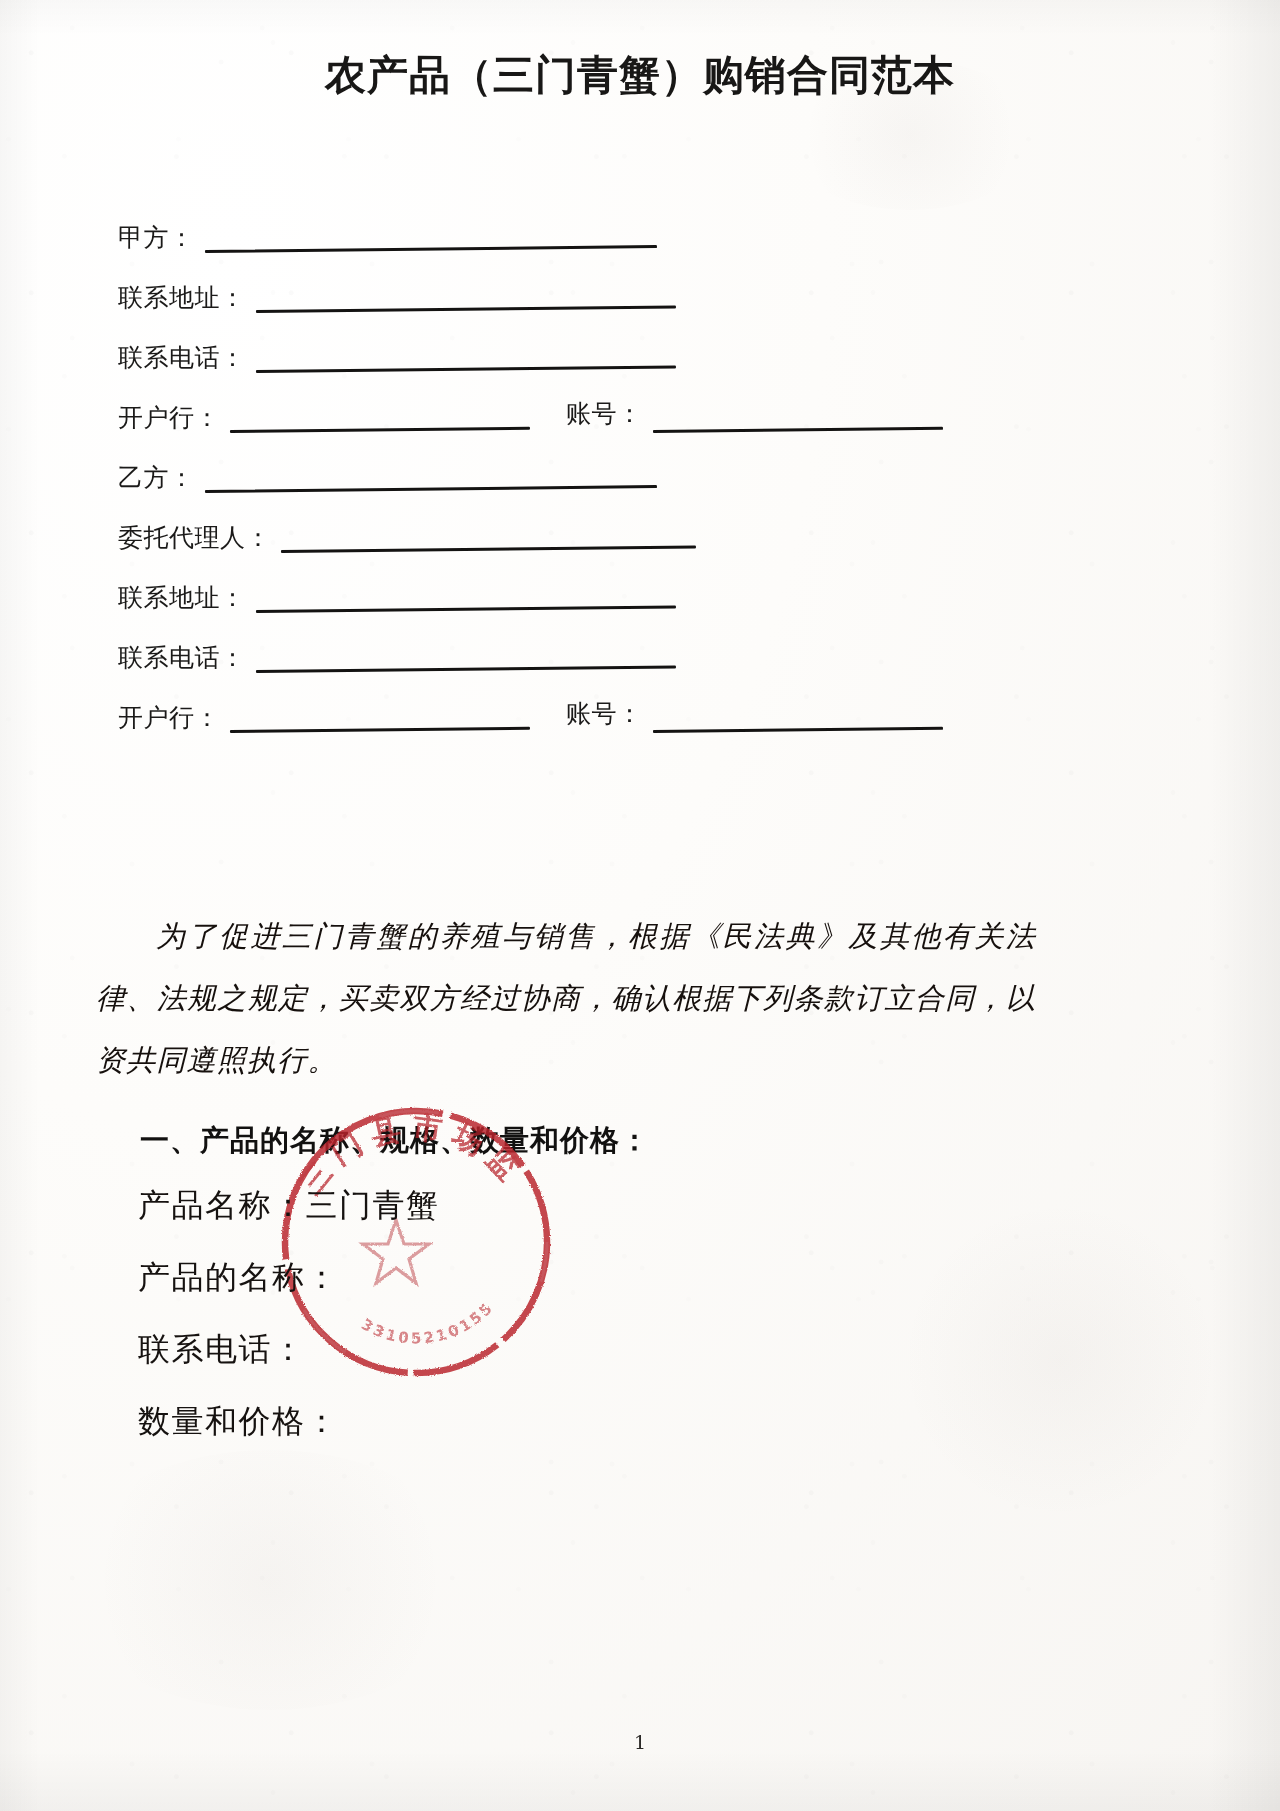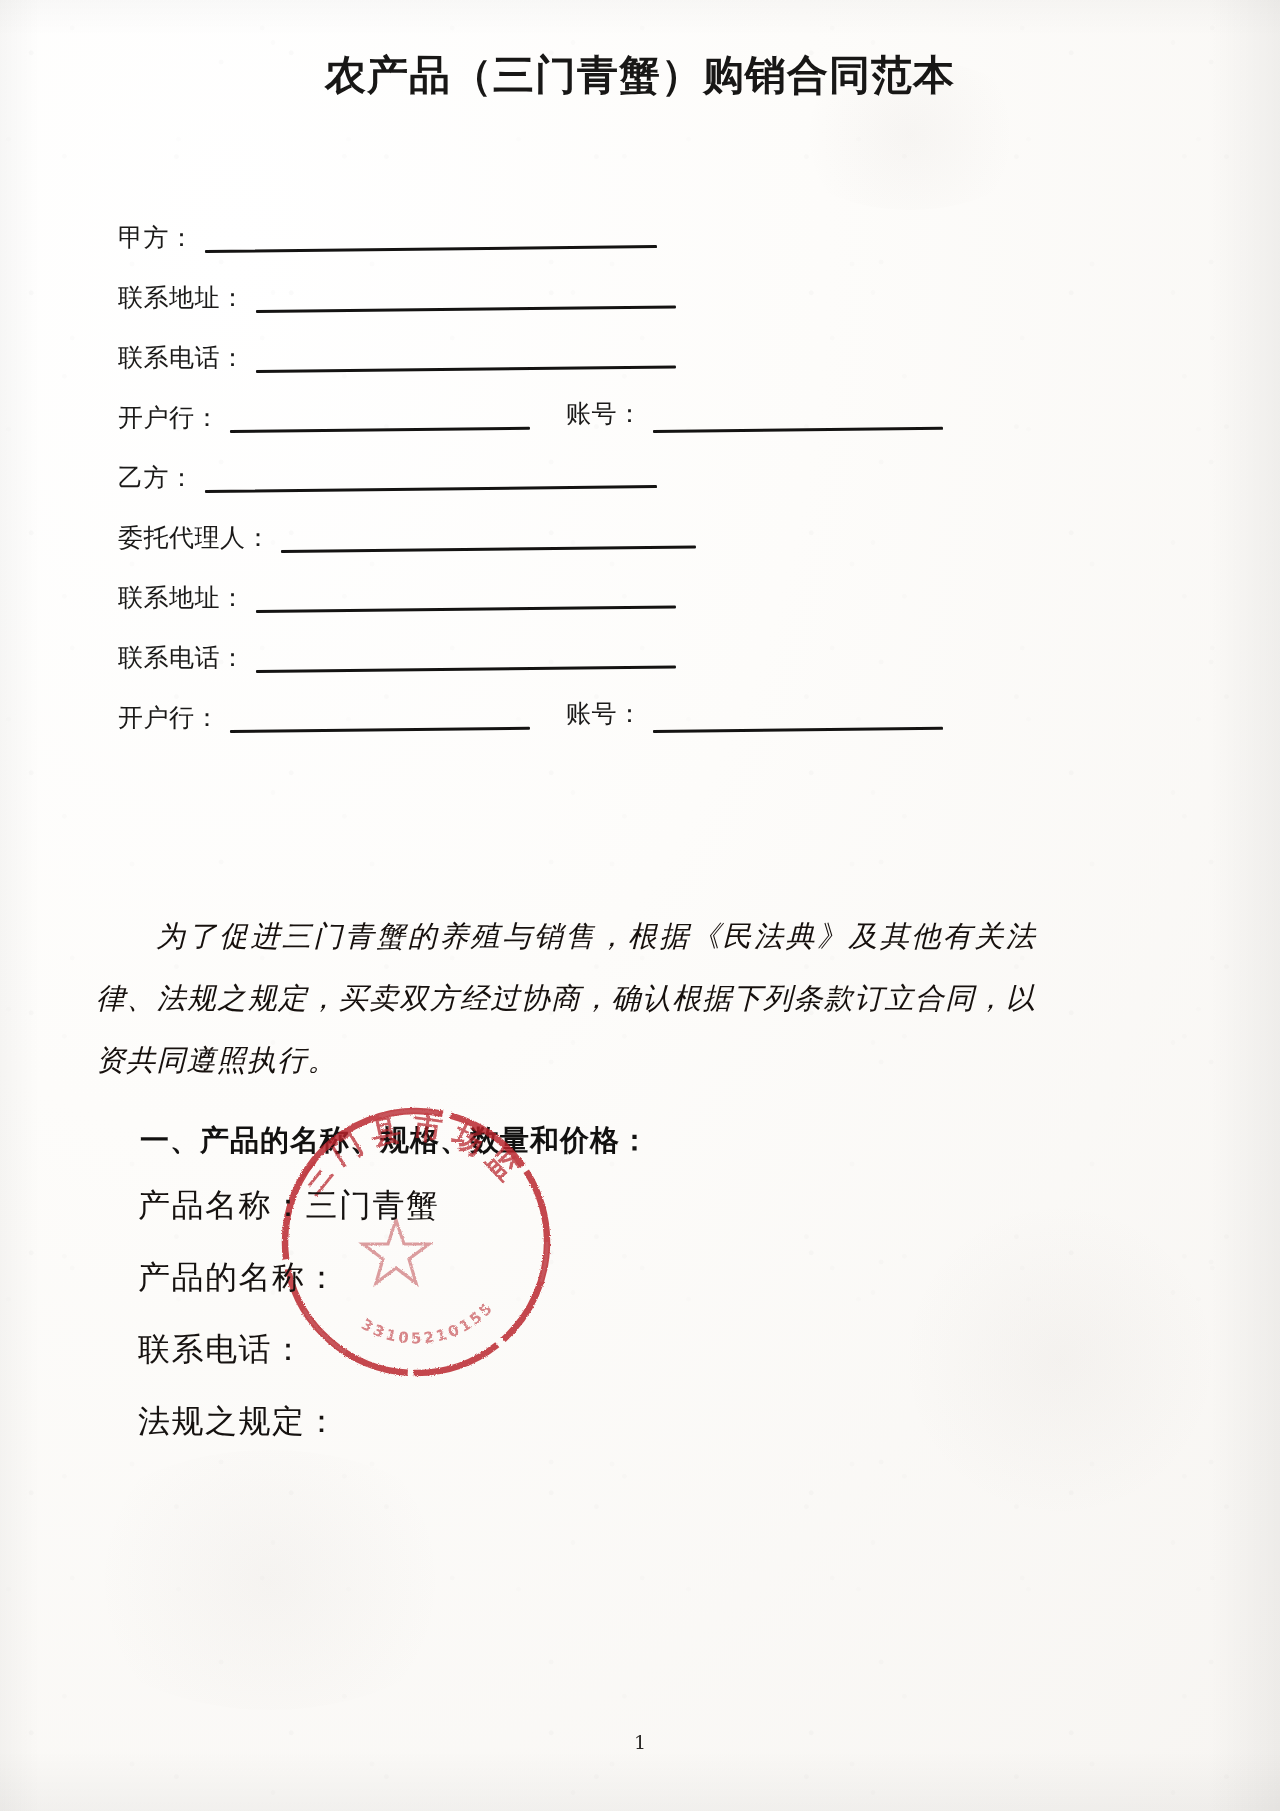--- a/index.html
+++ b/index.html
@@ -271,21 +271,21 @@
     <div class="item">
       <span>产品名称：</span><span>三门青蟹</span>
     </div>
     <div class="item">
       <span>产品的名称：</span><span></span>
     </div>
     <div class="item">
       <span>联系电话：</span><span></span>
     </div>
     <div class="item">
-      <span>法规之规定：</span><span></span>
+      <span>数量和价格：</span><span></span>
     </div>
   </div>
 
   <div class="seal">
     <svg width="296" height="296" viewBox="0 0 296 296" xmlns="http://www.w3.org/2000/svg">
       <defs>
         <path id="arcTop" d="M 34 160 A 114 114 0 0 1 262 160" fill="none"></path>
         <path id="arcBottom" d="M 56 196 A 104 104 0 0 0 240 196" fill="none"></path>
         <filter id="rough">
           <feTurbulence type="fractalNoise" baseFrequency="0.9" numOctaves="3" result="n"></feTurbulence>

